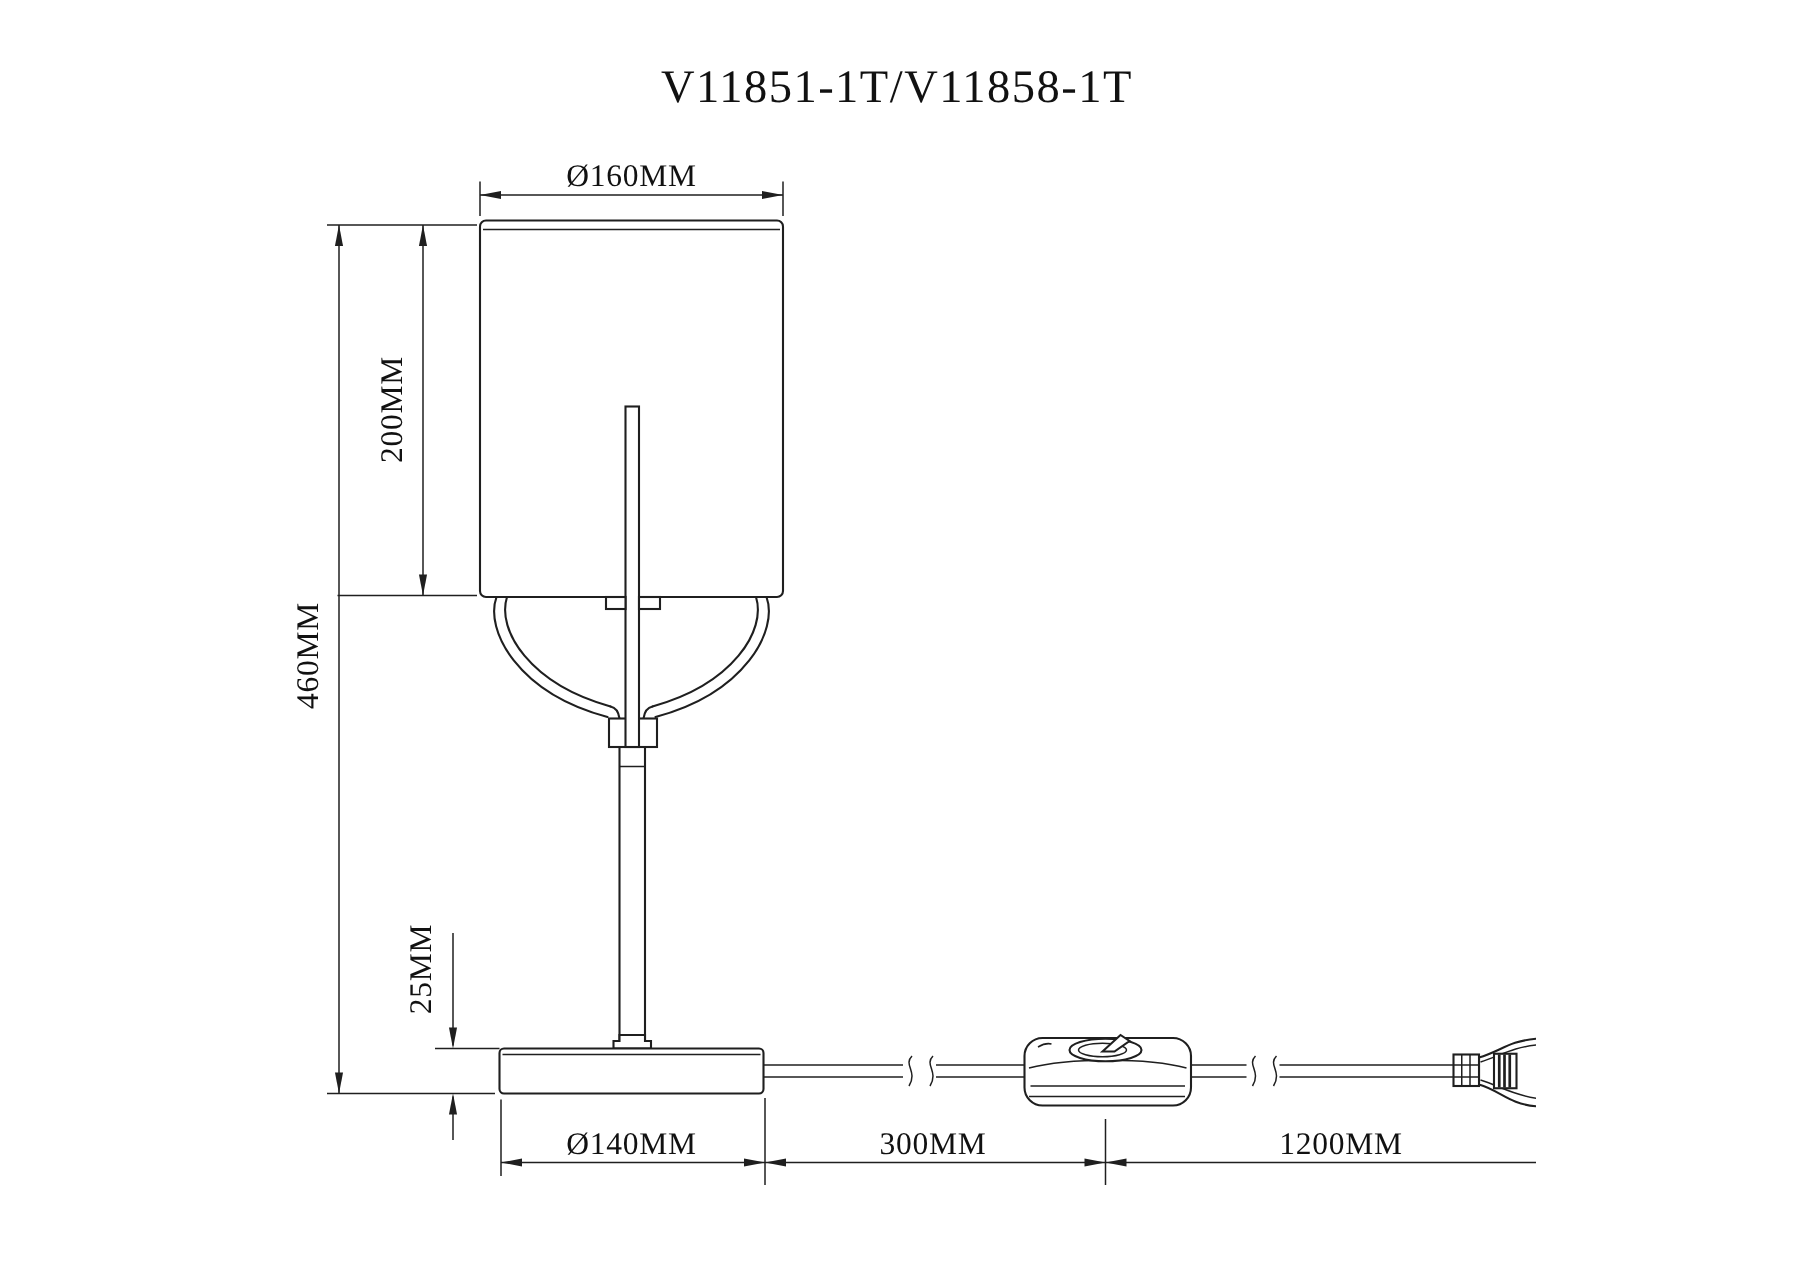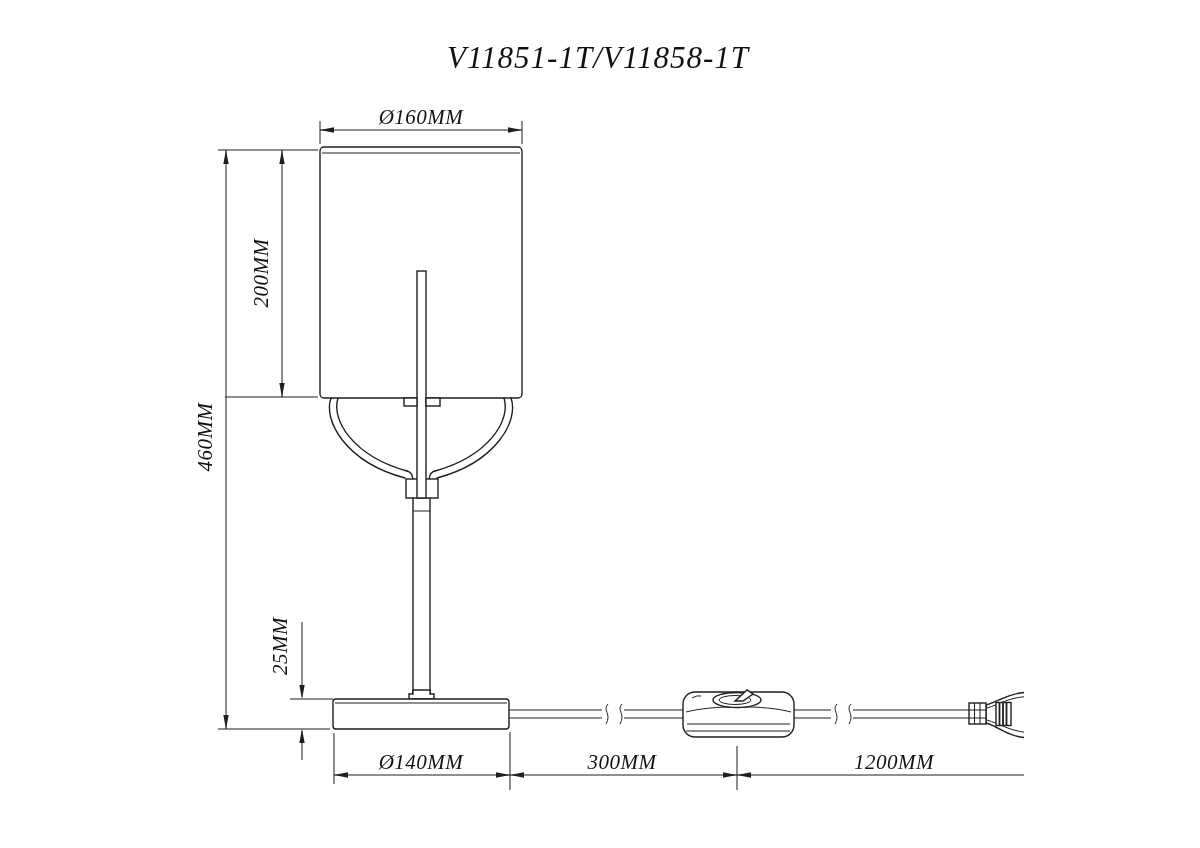--- a/index.html
+++ b/index.html
@@ -2,21 +2,20 @@
 <html><head>
 <meta charset="utf-8">
 <style>
   html,body{margin:0;padding:0;background:#ffffff;}
   .canvas{
     position:relative;
     width:1024px;height:848px;
     background:#ffffff;
     font-family:"Liberation Serif", serif;
     overflow:hidden;
-    font-style:italic;
   }
   svg{display:block;}
   .outline{fill:none;stroke:#1f1f1f;stroke-width:1.4;stroke-linecap:round;}
   .outline-white{fill:#ffffff;stroke:#1f1f1f;stroke-width:1.4;}
   .thin{fill:none;stroke:#1f1f1f;stroke-width:1;}
   .rib{fill:none;stroke:#1f1f1f;stroke-width:1.8;}
   .dimline{fill:none;stroke:#1f1f1f;stroke-width:1;}
   .arrow{fill:#1f1f1f;stroke:none;}
   .dim-text{
     font-family:"Liberation Serif", serif;

